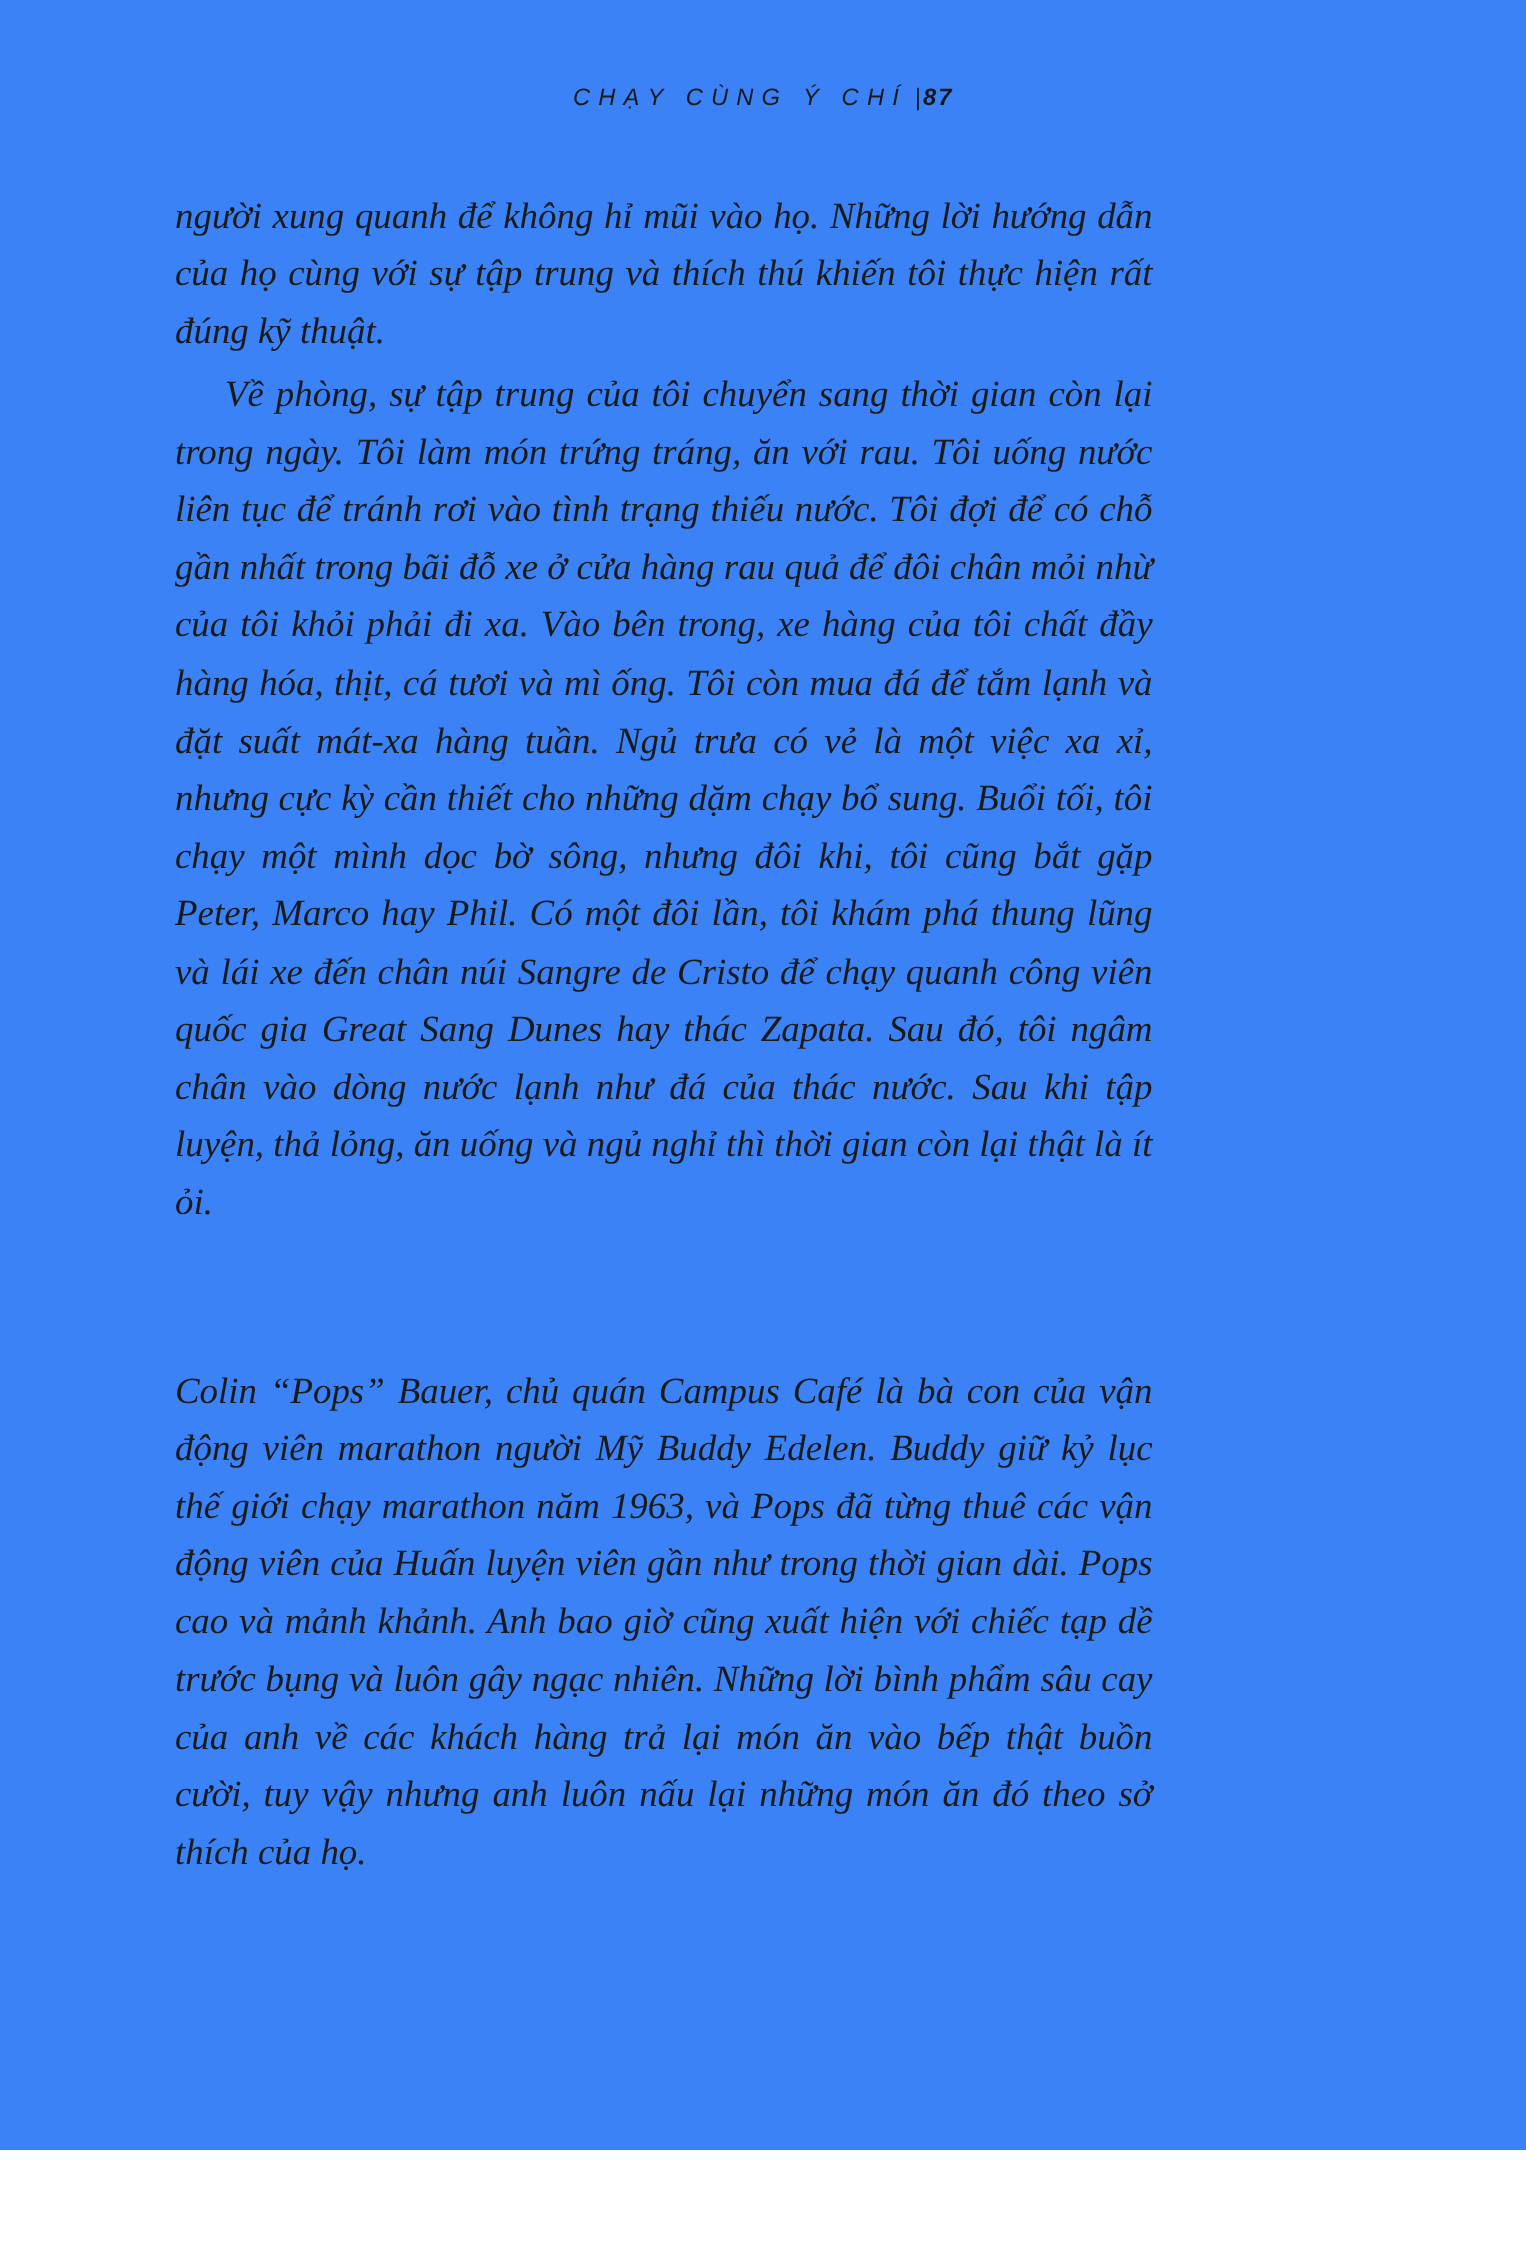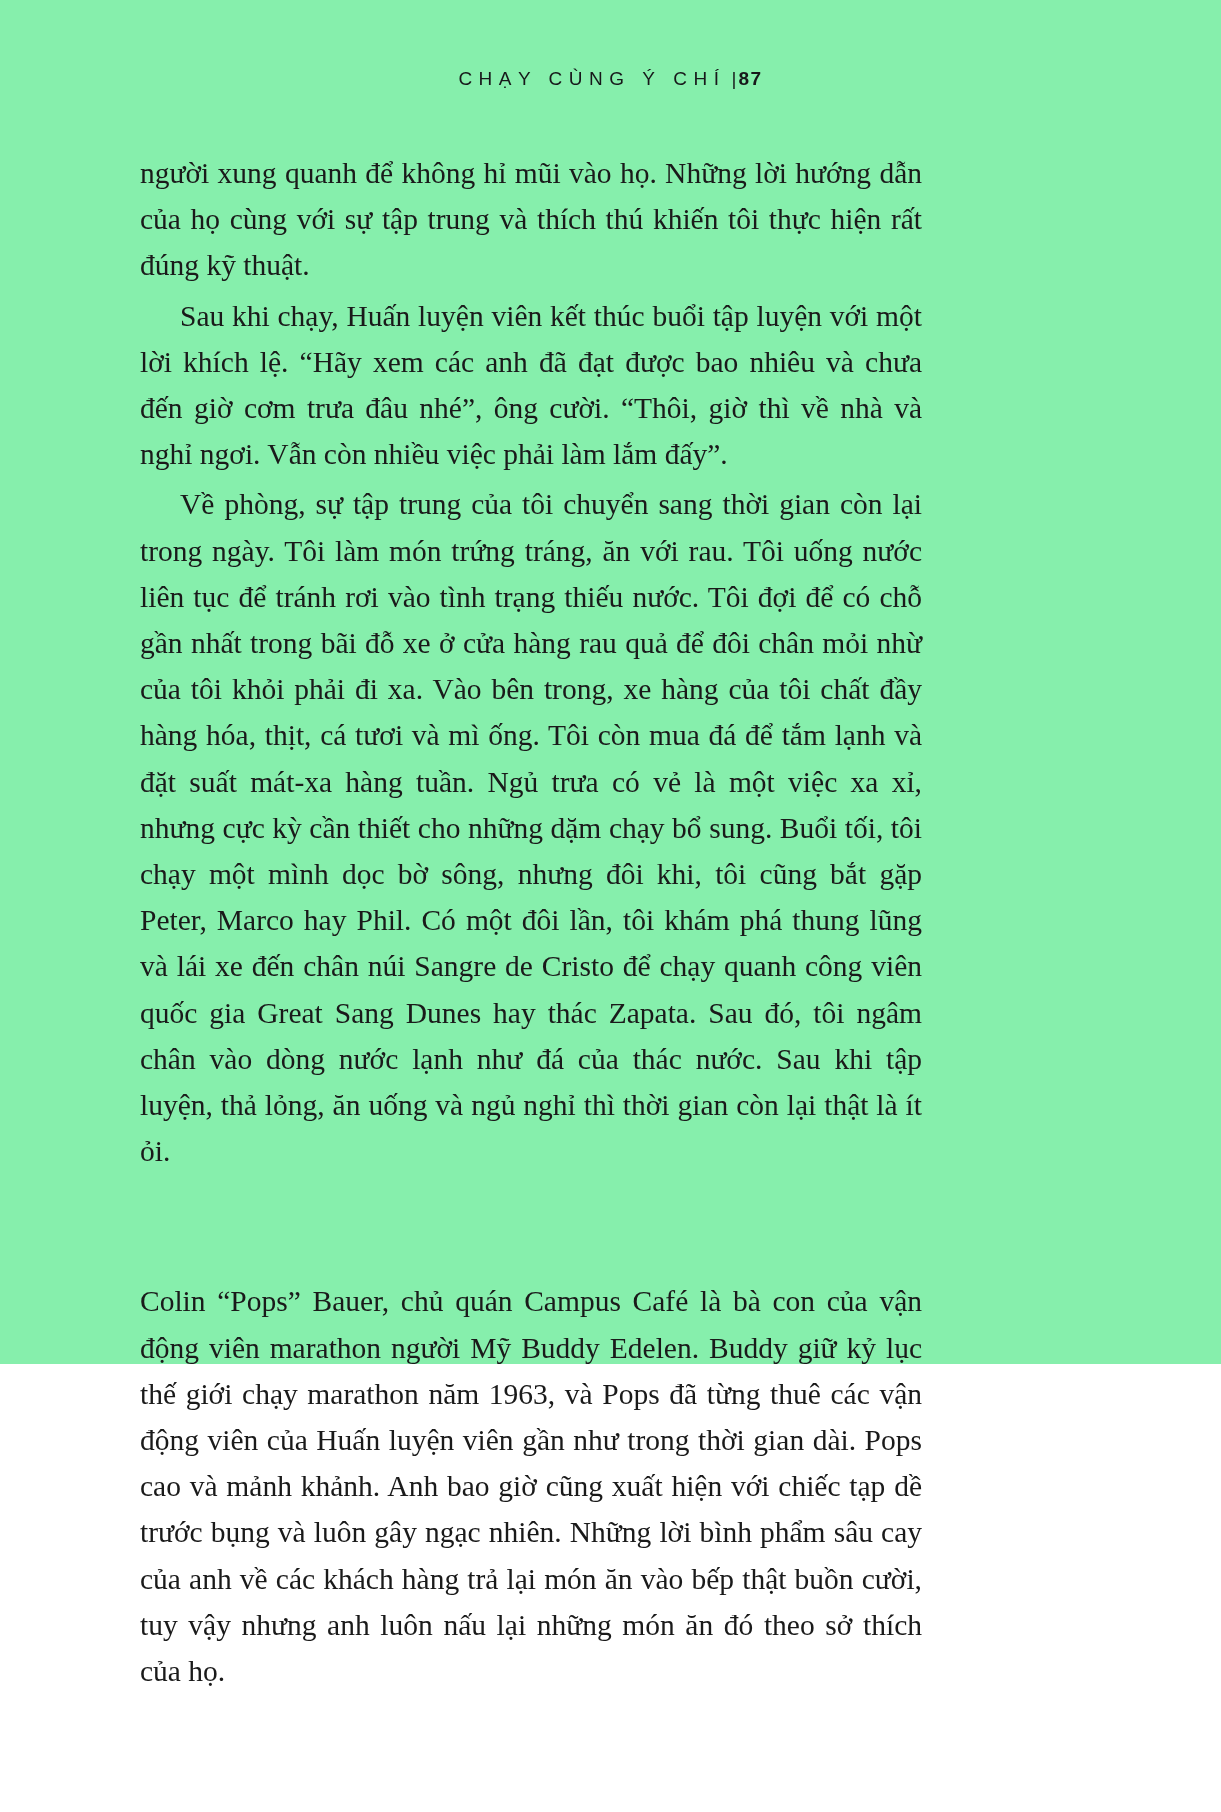--- a/index.html
+++ b/index.html
@@ -11,24 +11,25 @@
     width: 1221px;
     height: 1812px;
     font-family: "Liberation Serif", "DejaVu Serif", serif;
     color: #1a1a1a;
     position: relative;
     overflow: hidden;
   }
 
   .page {
     width: 1221px;
-    height: 1364px;
+    height: 1720px;
     position: relative;
-    background: #86efac;
+    background: #3b82f6;
     box-sizing: border-box;
+    font-style: italic;
   }
 
   
   .running-header {
     position: absolute;
     top: 68px;
     left: 0;
     width: 1221px;
     text-align: center;
     font-family: "Liberation Sans", "DejaVu Sans", sans-serif;
@@ -85,21 +86,20 @@
 <div class="page">
 
   <div class="running-header">
     <span class="hdr-title">CHẠY CÙNG Ý CHÍ</span><span class="hdr-sep">|</span><span class="hdr-page">87</span>
   </div>
 
   <div class="text-column">
 
     <p class="body-par">người xung quanh để không hỉ mũi vào họ. Những lời hướng dẫn của họ cùng với sự tập trung và thích thú khiến tôi thực hiện rất đúng kỹ thuật.</p>
 
-    <p class="body-par indented">Sau khi chạy, Huấn luyện viên kết thúc buổi tập luyện với một lời khích lệ. “Hãy xem các anh đã đạt được bao nhiêu và chưa đến giờ cơm trưa đâu nhé”, ông cười. “Thôi, giờ thì về nhà và nghỉ ngơi. Vẫn còn nhiều việc phải làm lắm đấy”.</p>
 
     <p class="body-par indented">Về phòng, sự tập trung của tôi chuyển sang thời gian còn lại trong ngày. Tôi làm món trứng tráng, ăn với rau. Tôi uống nước liên tục để tránh rơi vào tình trạng thiếu nước. Tôi đợi để có chỗ gần nhất trong bãi đỗ xe ở cửa hàng rau quả để đôi chân mỏi nhừ của tôi khỏi phải đi xa. Vào bên trong, xe hàng của tôi chất đầy hàng hóa, thịt, cá tươi và mì ống. Tôi còn mua đá để tắm lạnh và đặt suất mát-xa hàng tuần. Ngủ trưa có vẻ là một việc xa xỉ, nhưng cực kỳ cần thiết cho những dặm chạy bổ sung. Buổi tối, tôi chạy một mình dọc bờ sông, nhưng đôi khi, tôi cũng bắt gặp Peter, Marco hay Phil. Có một đôi lần, tôi khám phá thung lũng và lái xe đến chân núi Sangre de Cristo để chạy quanh công viên quốc gia Great Sang Dunes hay thác Zapata. Sau đó, tôi ngâm chân vào dòng nước lạnh như đá của thác nước. Sau khi tập luyện, thả lỏng, ăn uống và ngủ nghỉ thì thời gian còn lại thật là ít ỏi.</p>
 
     <div class="section-gap"></div>
 
     <p class="body-par">Colin “Pops” Bauer, chủ quán Campus Café là bà con của vận động viên marathon người Mỹ Buddy Edelen. Buddy giữ kỷ lục thế giới chạy marathon năm 1963, và Pops đã từng thuê các vận động viên của Huấn luyện viên gần như trong thời gian dài. Pops cao và mảnh khảnh. Anh bao giờ cũng xuất hiện với chiếc tạp dề trước bụng và luôn gây ngạc nhiên. Những lời bình phẩm sâu cay của anh về các khách hàng trả lại món ăn vào bếp thật buồn cười, tuy vậy nhưng anh luôn nấu lại những món ăn đó theo sở thích của họ.</p>
 
   </div>
 
 </div>

